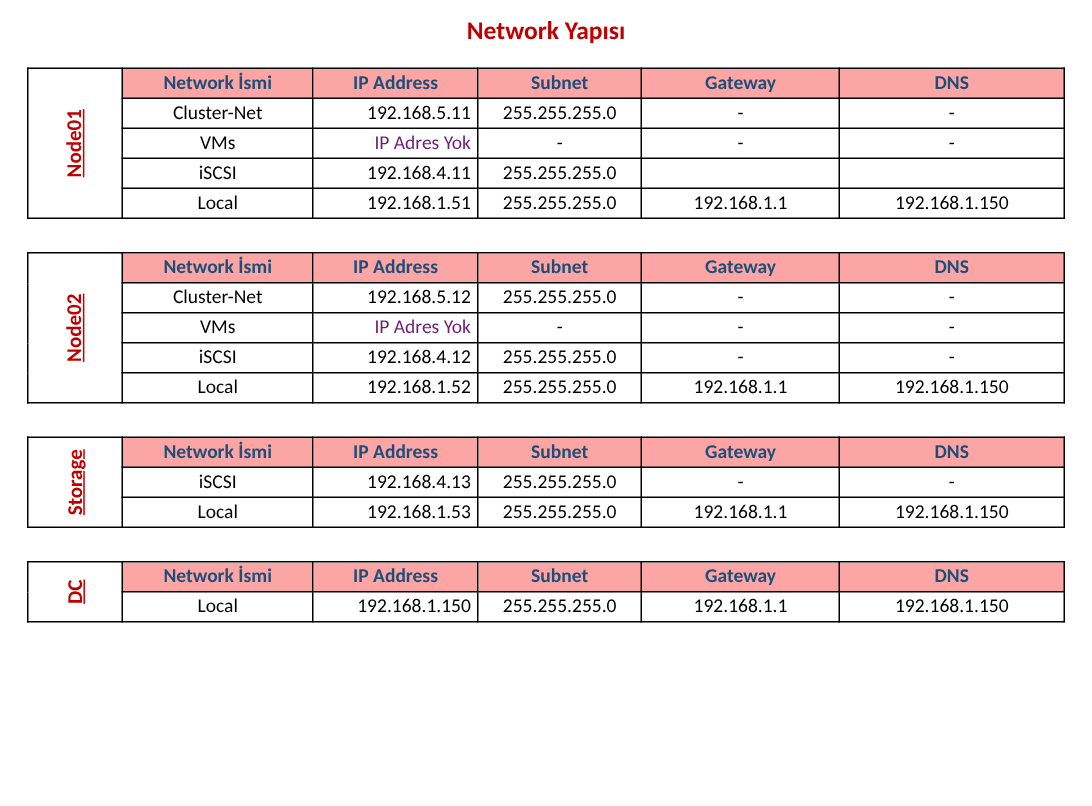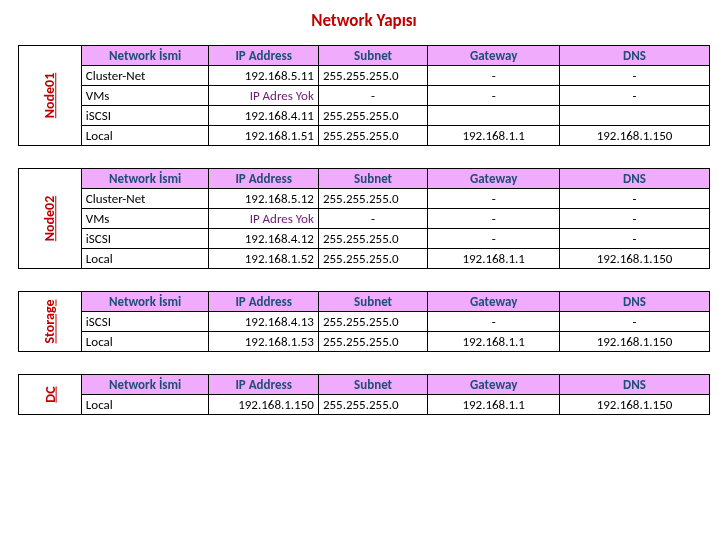--- a/index.html
+++ b/index.html
@@ -41,37 +41,37 @@
   col.c-label { width: 62px; }
   col.c-name  { width: 126px; }
   col.c-ip    { width: 108px; }
   col.c-sub   { width: 108px; }
   col.c-gw    { width: 130px; }
   col.c-dns   { width: 148px; }
   th.hdr {
     color: #1f4e79;
     font-weight: 700;
     text-align: center;
-    background: #f0abfc;
+    background: #fca5a5;
   }
   td.rot {
     text-align: center;
   }
   td.rot .rot-inner {
     display: inline-block;
     transform: rotate(-90deg);
     color: #c00000;
     font-weight: 700;
     text-decoration: underline;
     white-space: nowrap;
     font-size: 14px;
   }
-  td.name  { text-align: left; padding-left: 6px; }
+  td.name  { text-align: center; padding-left: 6px; }
   td.ip    { text-align: right; padding-left: 6px; }
-  td.sub   { text-align: left; padding-left: 6px; }
+  td.sub   { text-align: center; padding-left: 6px; }
   td.gw    { text-align: center; }
   td.dns   { text-align: center; }
   .no-ip { color: #701a75; }
 </style>
 </head>
 <body>
 <div class="page">
 
 <div class="title">Network Yapısı</div>
 

